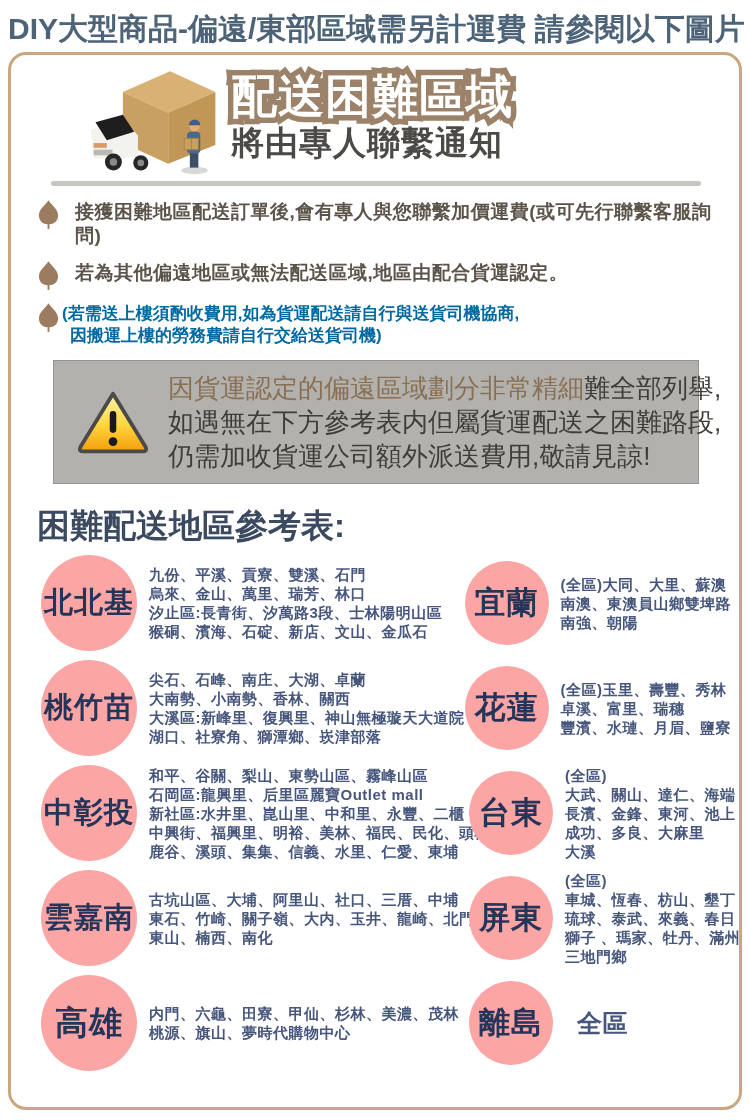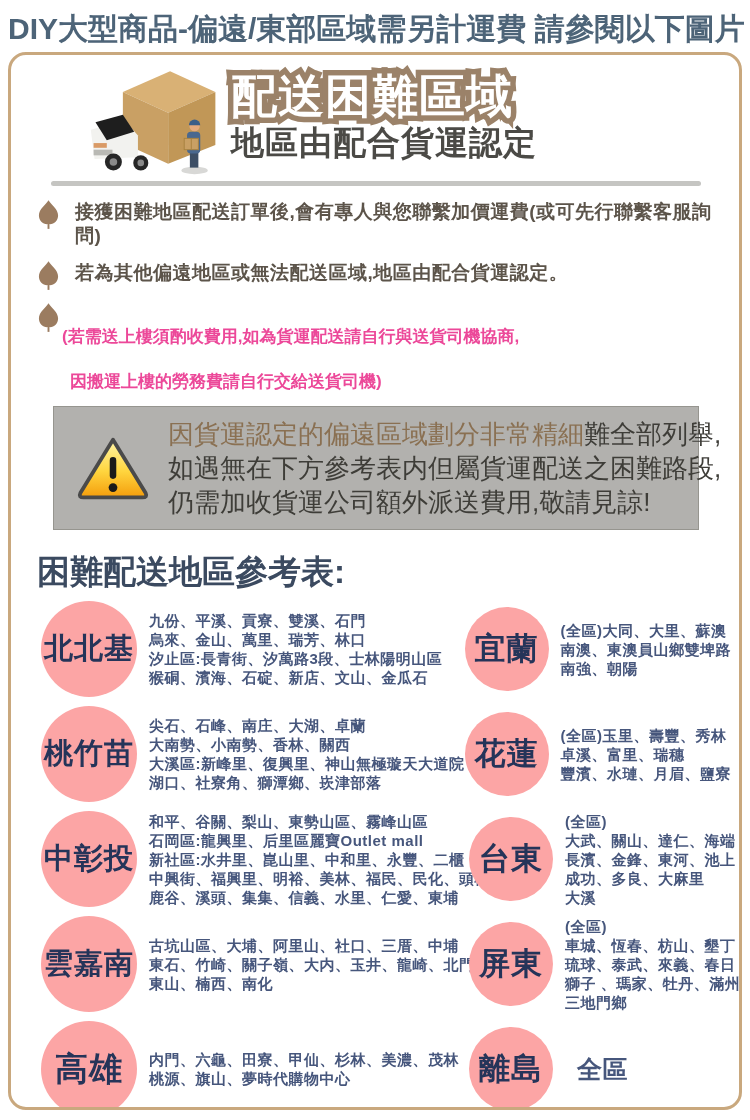--- a/index.html
+++ b/index.html
@@ -20,21 +20,21 @@
   .outlined .fill { position:relative; color:#ffffff; }
   .banner-sub { font-size:33px; font-weight:bold; color:#4b4a46; margin-top:1px; letter-spacing:1px; }
 
   .divider { height:5px; background:#c5c5c2; border-radius:3px; margin:2px 38px 0 40px; }
 
   
   .notes { margin:14px 12px 0 26px; }
   .note { display:flex; gap:15px; margin-bottom:13px; align-items:flex-start; }
   .leaf { width:23px; height:29px; flex:0 0 auto; margin-top:0; }
   .note-text { font-size:19px; font-weight:bold; color:#5c544a; line-height:24px; letter-spacing:0.5px; }
-  .note-sub { font-size:17px; font-weight:bold; color:#ec4899; line-height:22px;margin-top:23px; }
+  .note-sub { font-size:17px; font-weight:bold; color:#0369a1; line-height:22px; }
   .sub1 { margin-left:-13px; }
   .sub2 { margin-left:-5px; }
 
   
   .warning { margin:4px 40px 0 42px; background:#b2b1ae; border:1px solid #96958f;
     display:flex; align-items:center; gap:18px; padding:10px 8px 10px 22px; }
   .warn-icon { width:74px; height:66px; flex:0 0 auto; }
   .warn-line { font-size:26px; font-weight:normal; color:#3e3d38; line-height:34px; white-space:nowrap; }
   .warn-hl { color:#8a7052; }
 
@@ -81,21 +81,21 @@
       <circle cx="118" cy="70" r="5.5" fill="#e6aa7d"></circle>
       <path d="M112 69 a6 6 0 0 1 12 0 l-12 0 Z" fill="#3c5e88"></path>
       <rect x="107" y="83" width="15" height="12" fill="#c9a064" stroke="#a8823f" stroke-width="1"></rect>
       <line x1="114.5" y1="83" x2="114.5" y2="95" stroke="#a8823f" stroke-width="1"></line>
     </svg>
     <div class="banner-text">
       <div class="outlined">
         <span class="stroke">配送困難區域</span>
         <span class="fill">配送困難區域</span>
       </div>
-      <div class="banner-sub">地區由配合貨運認定</div>
+      <div class="banner-sub">將由專人聯繫通知</div>
     </div>
   </div>
 
   <div class="divider"></div>
 
   <div class="notes">
     <div class="note">
       <svg class="leaf" viewBox="0 0 24 30">
           <path d="M12 0 C9 5 2 9 2 16 C2 22 7 26 12 25 C17 26 22 22 22 16 C22 9 15 5 12 0 Z" fill="#9b7c60"></path>
           <rect x="11" y="23" width="2" height="7" fill="#9b7c60"></rect>

